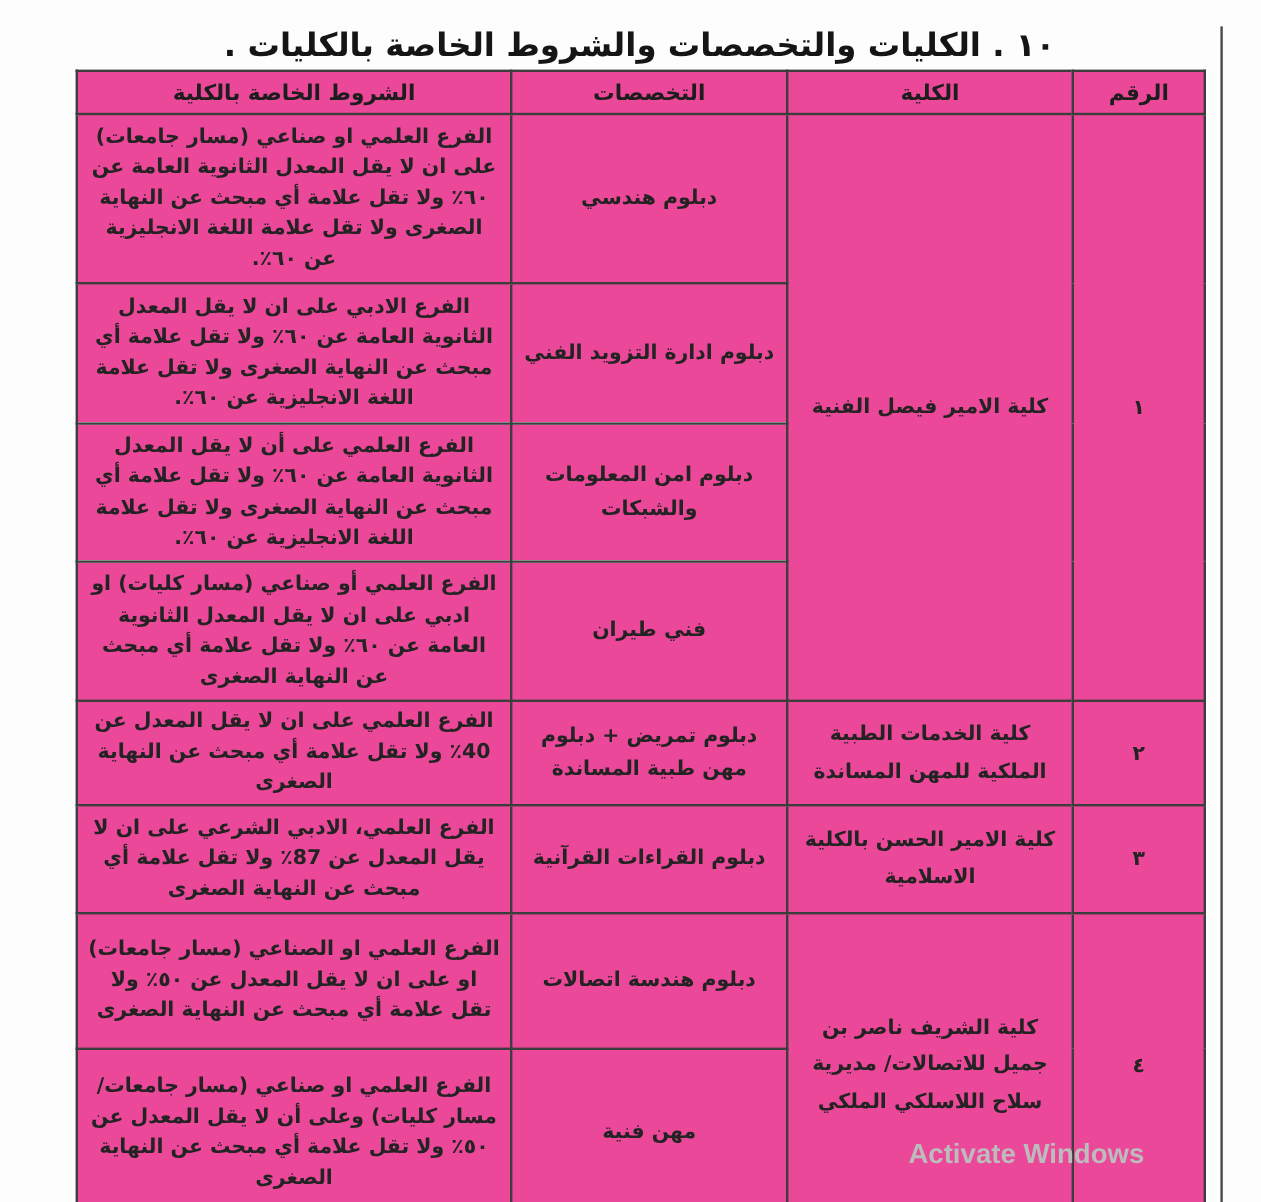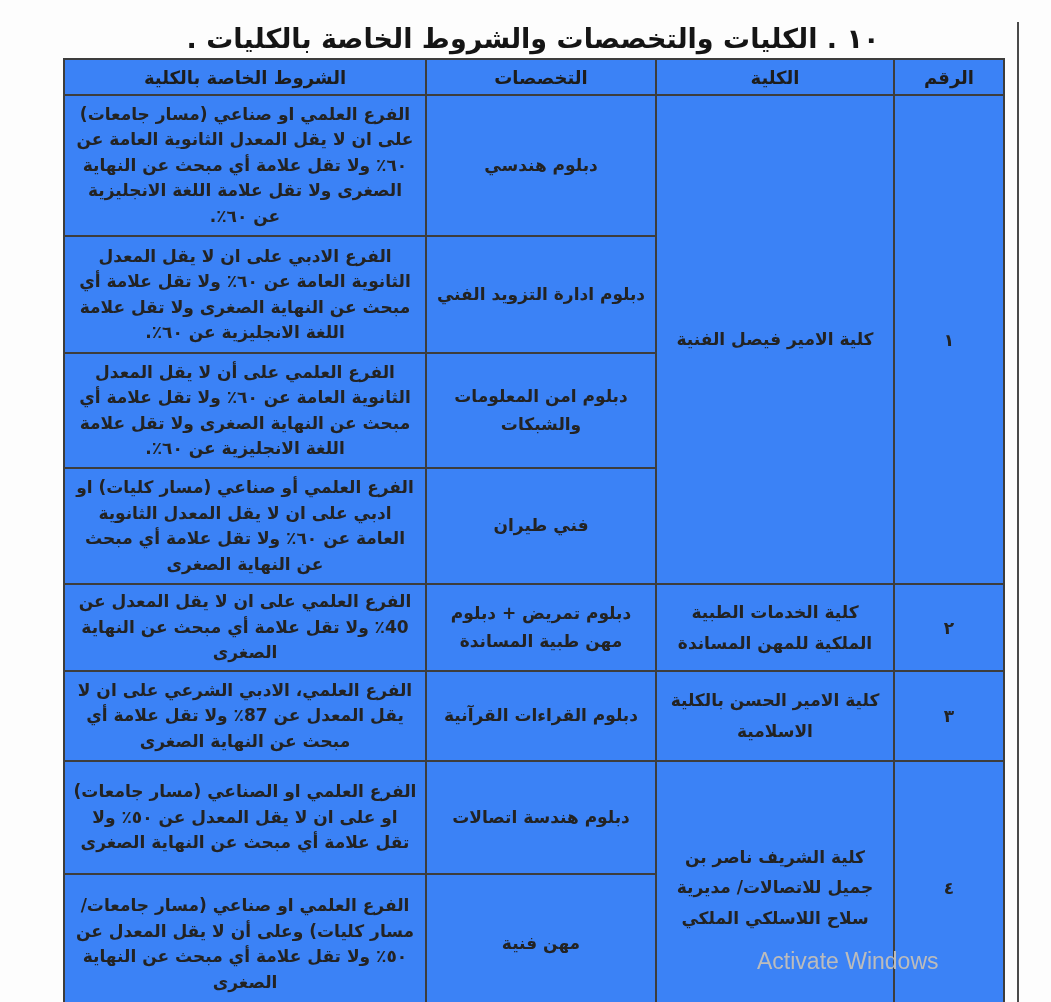--- a/index.html
+++ b/index.html
@@ -39,21 +39,21 @@
   table.main-table col.col-number   { width: 110px; }
   table.main-table col.col-college  { width: 238px; }
   table.main-table col.col-major    { width: 230px; }
   table.main-table col.col-cond     { width: 362px; }
   table.main-table th,
   table.main-table td {
     border: 2px solid #3d3d3d;
     text-align: center;
     vertical-align: middle;
     font-weight: bold;
-    background: #3b82f6;
+    background: #ec4899;
     overflow: hidden;
   }
   table.main-table th {
     font-size: 18px;
     color: #1d1d1d;
     padding: 2px;
   }
   td.cell-cond {
     font-size: 17px;
     line-height: 1.5;
@@ -92,21 +92,21 @@
     width: 2px;
     height: 980px;
     background: #4a4a4a;
   }
   .watermark {
     position: absolute;
     left: 757px;
     top: 948px;
     font-family: "Liberation Sans", sans-serif;
     font-size: 23px;
-    font-weight: normal;
+    font-weight: bold;
     color: #bcbcbc;
     direction: ltr;
   }
 </style>
 </head>
 <body>
 
 <div class="doc-title">١٠ . الكليات والتخصصات والشروط الخاصة بالكليات .</div>
 
 <table class="main-table">

